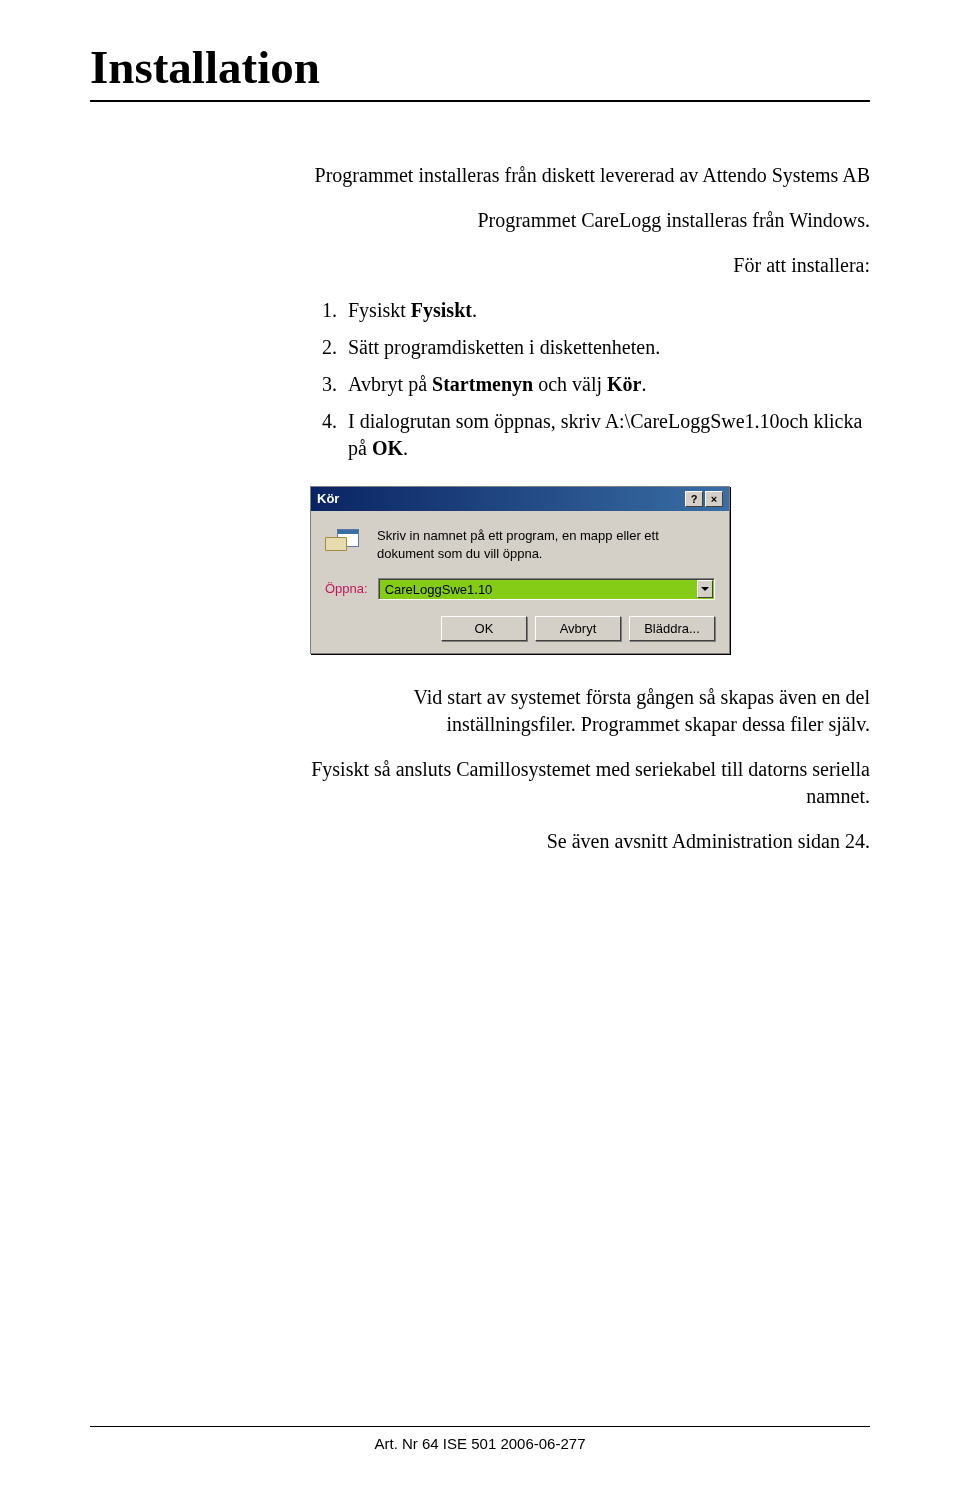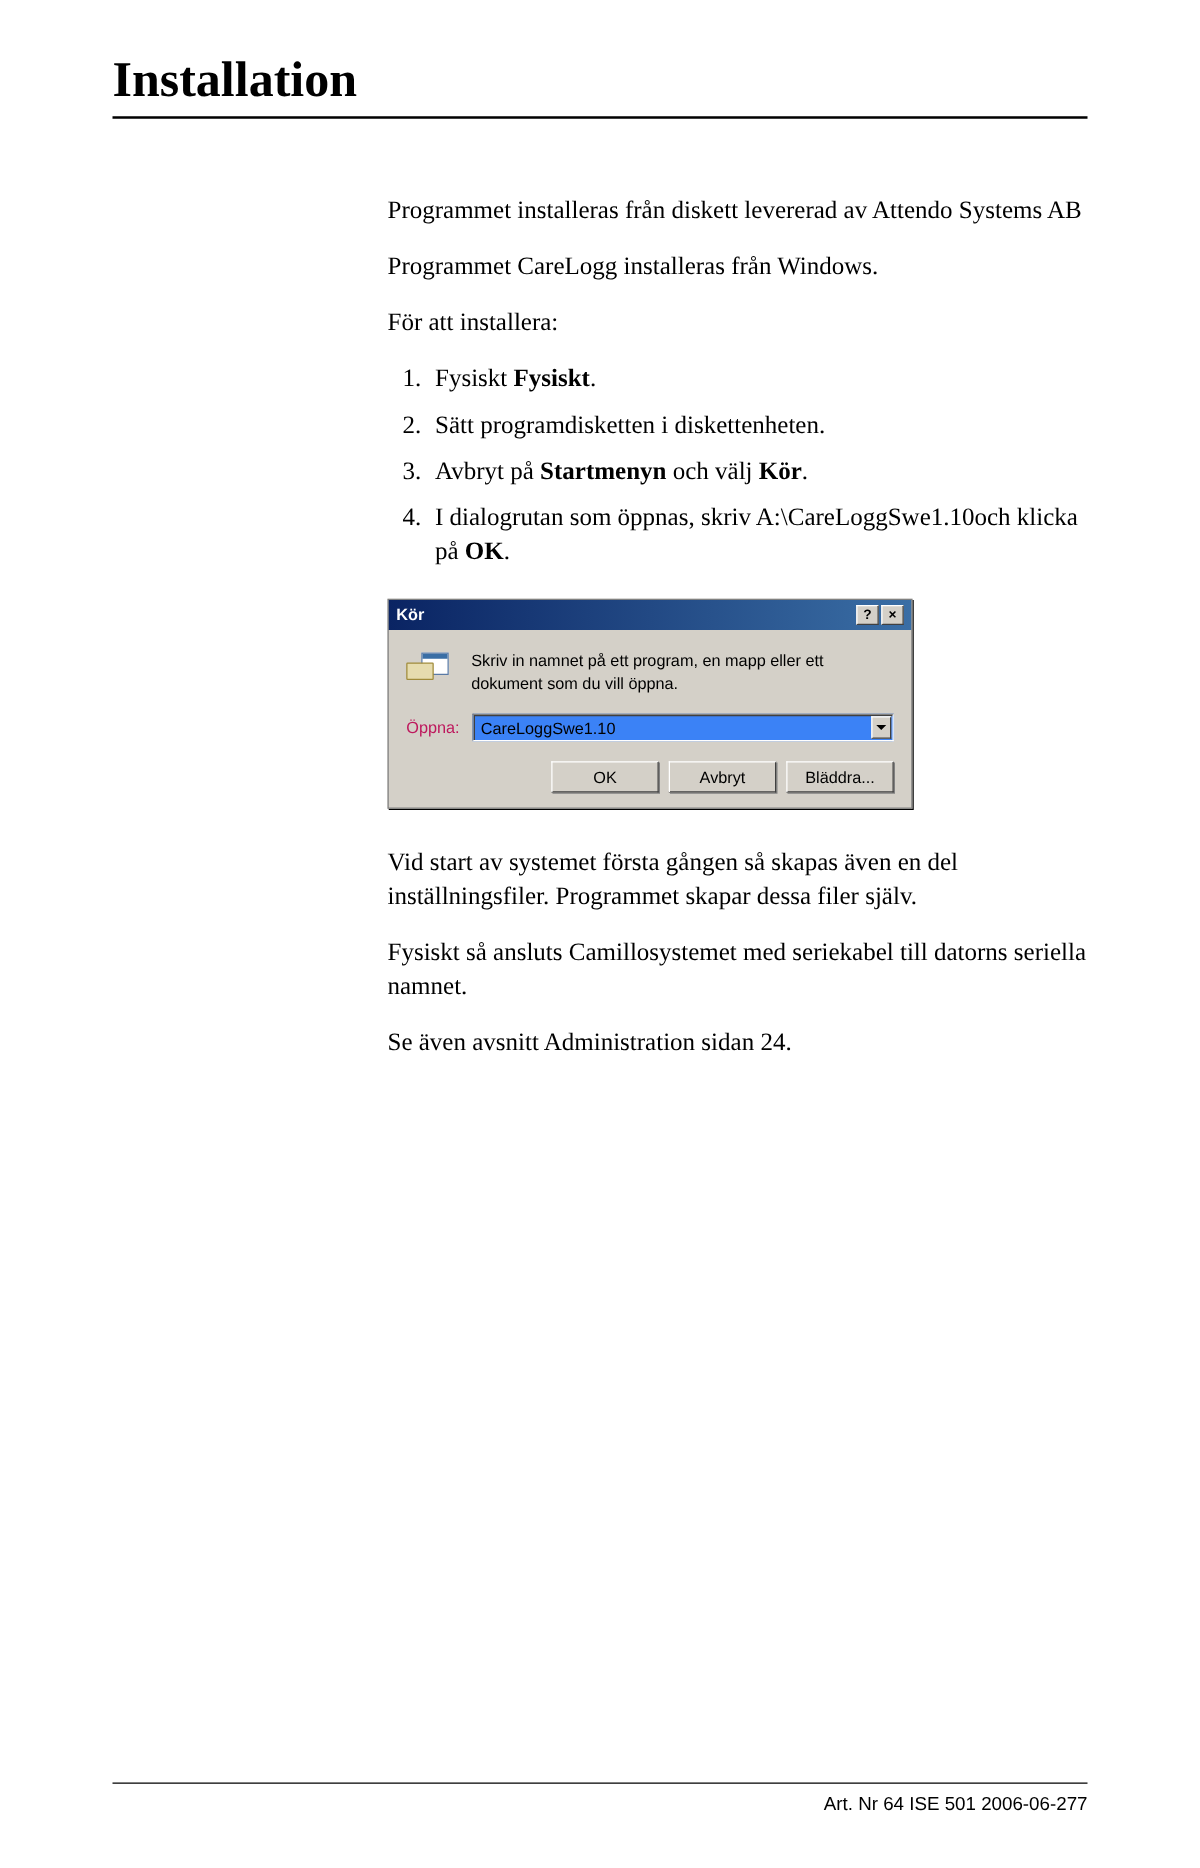--- a/index.html
+++ b/index.html
@@ -12,35 +12,35 @@
     width: 960px;
     height: 1494px;
     position: relative;
   }
   .page {
     padding: 40px 90px 60px 90px;
     height: 100%;
     position: relative;
   }
   .heading {
-    font-size: 40px;
+    font-size: 47px;
     font-weight: bold;
     margin: 0 0 6px 0;
   }
   .heading-rule {
     border: none;
     border-top: 2px solid #000;
     margin: 0 0 60px 0;
   }
   .content-block {
     margin-left: 220px;
     font-size: 20px;
     line-height: 1.35;
   }
-  .content-block p { margin: 0 0 18px 0; }
+  .content-block p { margin: 0 0 18px 0; text-align: right; }
   ol.steps {
     padding-left: 32px;
     margin: 0 0 24px 0;
   }
   ol.steps li {
     margin-bottom: 10px;
     padding-left: 6px;
   }
   .bold { font-weight: bold; }
 
@@ -118,21 +118,21 @@
     font-size: 13px;
   }
   .dialog-row2 {
     display:flex; align-items:center; gap:10px;
     margin-bottom: 16px;
   }
   .dialog-label { color:#be185d; font-size:13px; }
   .open-input {
     flex:1;
     height: 22px;
-    background:#3b82f6;
+    background:#84cc16;
     border-top: 1px solid #808080;
     border-left: 1px solid #808080;
     border-right: 1px solid #fff;
     border-bottom: 1px solid #fff;
     box-shadow: inset 1px 1px 0 #404040;
     padding: 2px 20px 2px 6px;
     font-family: Tahoma, sans-serif;
     font-size: 13px;
     position: relative;
     color:#000;
@@ -179,21 +179,21 @@
     right: 90px;
     bottom: 42px;
   }
   .footer-rule {
     border:none;
     border-top: 1px solid #000;
     margin: 0 0 8px 0;
   }
   .footer-row {
     display:flex;
-    justify-content:flex-end;
+    justify-content:center;
     font-size: 15px;
     font-family: Arial, Helvetica, sans-serif;
   }
 </style>
 </head>
 <body>
 
 <div class="page">
 
   <h1 class="heading">Installation</h1>

